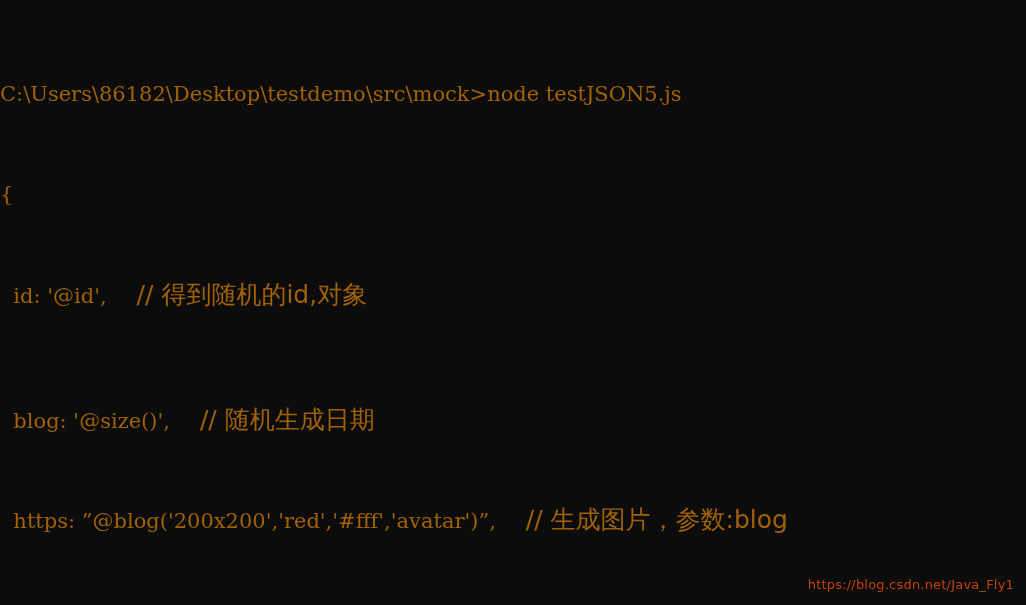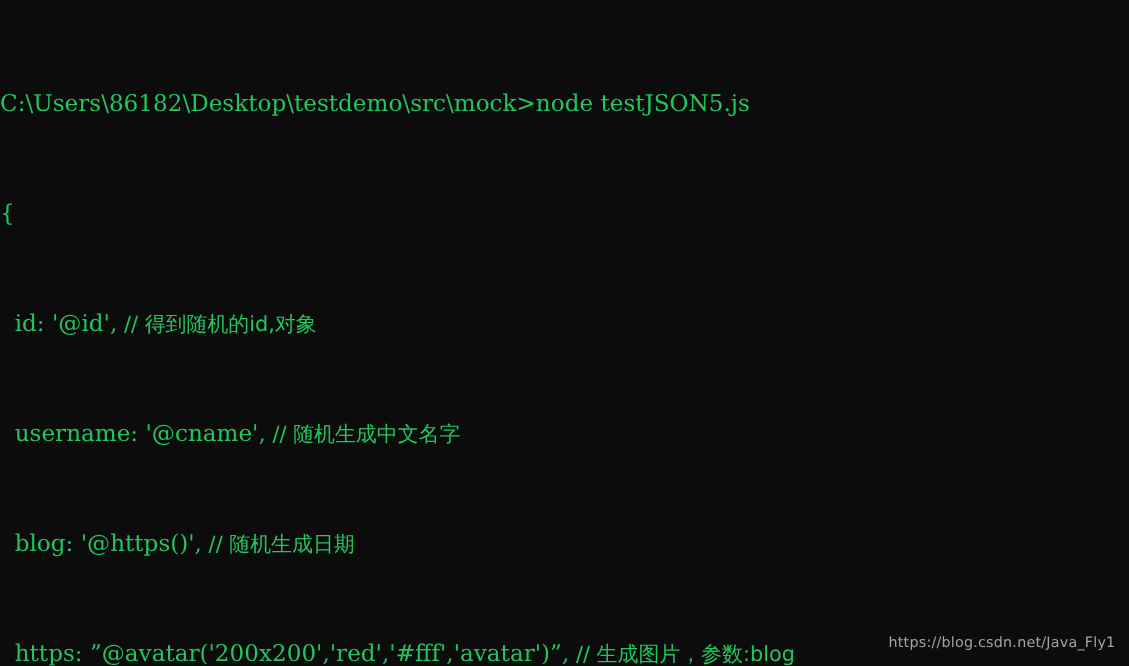--- a/index.html
+++ b/index.html
@@ -26,52 +26,52 @@
     color: #cccccc;
     white-space: pre;
     letter-spacing: 0px;
   }
   .line {
     height: 25px;
     line-height: 25px;
     white-space: pre;
     padding-left: 0px;
   }
-  .seg-white { color: #22c55e; }
+  .seg-white { color: #a16207; }
   .cn {
     font-family: "DejaVu Sans", "Liberation Sans", sans-serif;
-    font-size: 19px;
+    font-size: 25px;
+    margin-left: 22px;
   }
   #watermark {
     position: absolute;
     right: 12px;
     bottom: 8px;
     font-family: "DejaVu Sans", "Liberation Sans", sans-serif;
     font-size: 13px;
-    color: #a3a3a3;
+    color: #c2410c;
     letter-spacing: 0.2px;
     white-space: pre;
   }
 </style>
 </head>
 <body>
 
 <div id="terminal">
 
   <div class="line"><span class="seg-white">C:\Users\86182\Desktop\testdemo\src\mock&gt;node testJSON5.js</span></div>
 
   <div class="line"><span class="seg-white">{</span></div>
 
   <div class="line"><span class="seg-white">  id: </span><span class="seg-white">'@id',</span><span class="seg-white cn"> // 得到随机的id,对象</span></div>
 
-  <div class="line"><span class="seg-white">  username: </span><span class="seg-white">'@cname',</span><span class="seg-white cn"> // 随机生成中文名字</span></div>
 
-  <div class="line"><span class="seg-white">  blog: </span><span class="seg-white">'@https()',</span><span class="seg-white cn"> // 随机生成日期</span></div>
+  <div class="line"><span class="seg-white">  blog: </span><span class="seg-white">'@size()',</span><span class="seg-white cn"> // 随机生成日期</span></div>
 
-  <div class="line"><span class="seg-white">  https: </span><span class="seg-white">”@avatar('200x200','red','#fff','avatar')”,</span><span class="seg-white cn"> // 生成图片，参数:blog</span></div>
+  <div class="line"><span class="seg-white">  https: </span><span class="seg-white">”@blog('200x200','red','#fff','avatar')”,</span><span class="seg-white cn"> // 生成图片，参数:blog</span></div>
 
   
 
   
 
   
 
   
 
   

